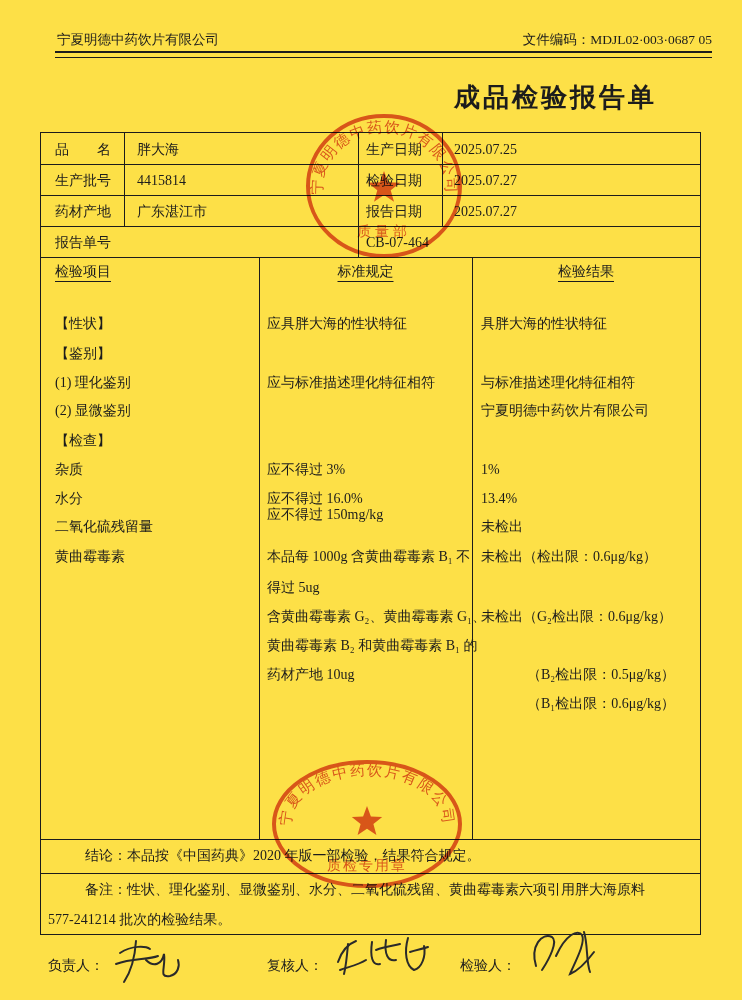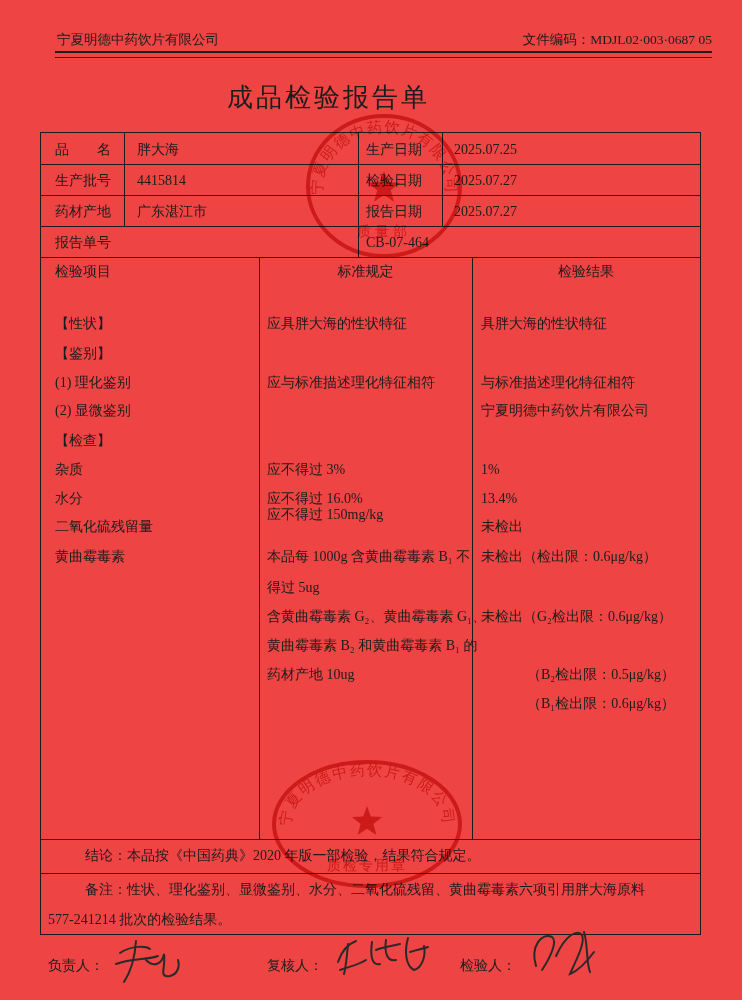--- a/index.html
+++ b/index.html
@@ -1,27 +1,27 @@
 <!DOCTYPE html>
 <html><head>
 <meta charset="utf-8">
 <style>
   html,body{margin:0;padding:0;background:#e8e8e8}
-  .page{position:relative;width:742px;height:1000px;background:#ef4444;margin:0 auto;
+  .page{position:relative;width:742px;height:1000px;background:#fde047;margin:0 auto;
         font-family:"Liberation Serif","DejaVu Serif",serif;color:#1c1c1c;overflow:hidden}
   .abs{position:absolute;white-space:nowrap;font-size:14px;line-height:20px}
   .sm{font-size:13.5px}
-  .title{position:absolute;left:0;top:80px;width:657px;text-align:center;
-         font-size:26px;font-weight:normal;letter-spacing:3px}
+  .title{position:absolute;left:0;top:80px;width:657px;text-align:right;
+         font-size:26px;font-weight:bold;letter-spacing:3px}
   .rule{position:absolute;left:55px;top:51px;width:657px;height:4px;
         border-top:2px solid #1c1c1c;border-bottom:1px solid #1c1c1c}
   .wrap{position:absolute;left:40px;top:132px;width:659px;height:801px;border:1px solid #1c1c1c}
   .hl{position:absolute;left:0;width:659px;height:1px;background:#1c1c1c}
   .vl{position:absolute;width:1px;background:#1c1c1c}
-  .uline{text-underline-offset:5px}
+  .uline{text-decoration:underline;text-underline-offset:5px}
   .ctr{text-align:center;white-space:nowrap}
   .stamp{position:absolute;opacity:.82;mix-blend-mode:multiply;pointer-events:none}
   .sig{position:absolute}
 </style>
 </head>
 <body>
 
 <div class="page">
 
   <div class="abs sm" style="left:57px;top:30px">宁夏明德中药饮片有限公司</div>

